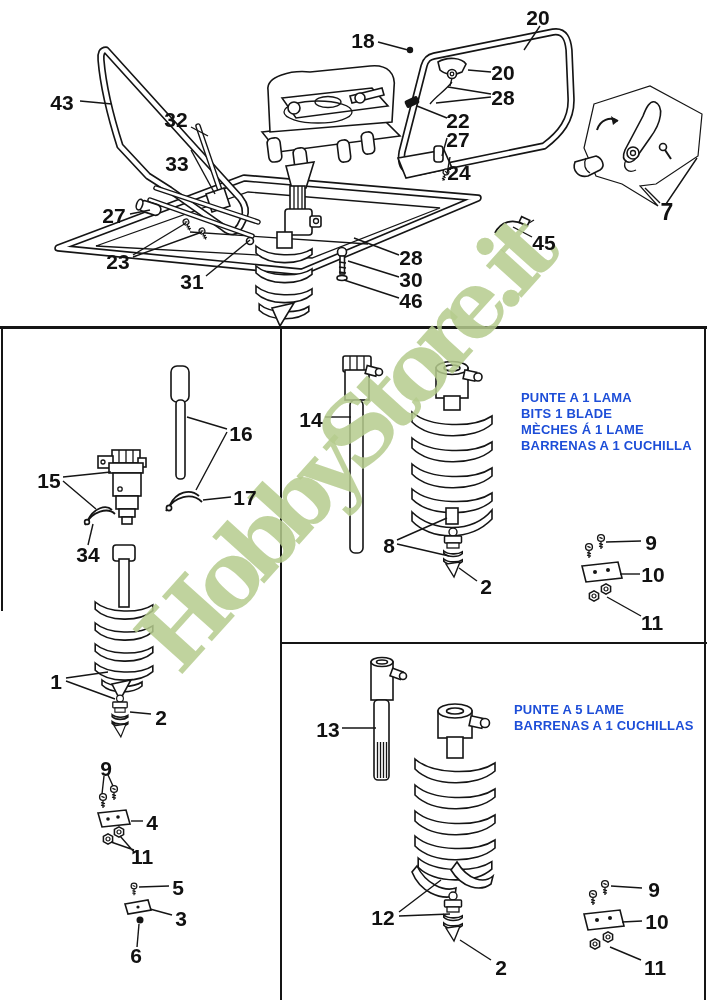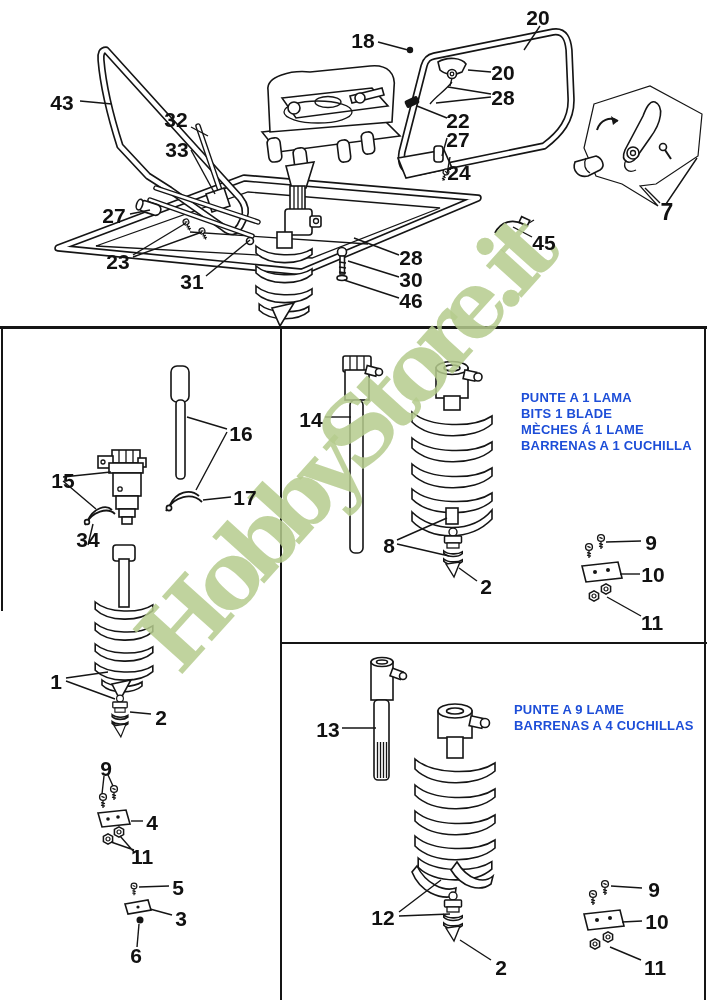--- a/index.html
+++ b/index.html
@@ -401,35 +401,35 @@
 
   <div>
     <div class="co" style="left:538px;top:17px">20</div>
     <div class="co" style="left:363px;top:40px">18</div>
     <div class="co" style="left:503px;top:72px">20</div>
     <div class="co" style="left:503px;top:97px">28</div>
     <div class="co" style="left:62px;top:102px">43</div>
     <div class="co" style="left:458px;top:120px">22</div>
     <div class="co" style="left:176px;top:119px">32</div>
     <div class="co" style="left:458px;top:139px">27</div>
-    <div class="co" style="left:177px;top:149px">33</div>
+    <div class="co" style="left:177px;top:163px">33</div>
     <div class="co" style="left:459px;top:172px">24</div>
     <div class="co" style="left:114px;top:215px">27</div>
     <div class="co" style="left:667px;top:212px;font-size:23px">7</div>
     <div class="co" style="left:544px;top:242px">45</div>
     <div class="co" style="left:118px;top:261px">23</div>
     <div class="co" style="left:411px;top:257px">28</div>
     <div class="co" style="left:411px;top:279px">30</div>
     <div class="co" style="left:192px;top:281px">31</div>
     <div class="co" style="left:411px;top:300px">46</div>
 
     <div class="co" style="left:241px;top:433px">16</div>
-    <div class="co" style="left:63px;top:480px">15</div>
+    <div class="co" style="left:49px;top:480px">15</div>
     <div class="co" style="left:245px;top:497px">17</div>
-    <div class="co" style="left:88px;top:539px">34</div>
+    <div class="co" style="left:88px;top:554px">34</div>
     <div class="co" style="left:56px;top:681px">1</div>
     <div class="co" style="left:161px;top:717px">2</div>
     <div class="co" style="left:106px;top:768px">9</div>
     <div class="co" style="left:152px;top:822px">4</div>
     <div class="co" style="left:142px;top:856px">11</div>
     <div class="co" style="left:178px;top:887px">5</div>
     <div class="co" style="left:181px;top:918px">3</div>
     <div class="co" style="left:136px;top:955px">6</div>
 
     <div class="co" style="left:311px;top:419px">14</div>
@@ -447,17 +447,17 @@
     <div class="co" style="left:655px;top:967px">11</div>
   </div>
 
   <div class="spec" style="left:521px;top:390px">
     <div>PUNTE A 1 LAMA</div>
     <div>BITS 1 BLADE</div>
     <div>MÈCHES Á 1 LAME</div>
     <div>BARRENAS A 1 CUCHILLA</div>
   </div>
   <div class="spec" style="left:514px;top:702px">
-    <div>PUNTE A 9 LAME</div>
-    <div>BARRENAS A 4 CUCHILLAS</div>
+    <div>PUNTE A 5 LAME</div>
+    <div>BARRENAS A 1 CUCHILLAS</div>
   </div>
 
 </div>
 
 </body></html>

